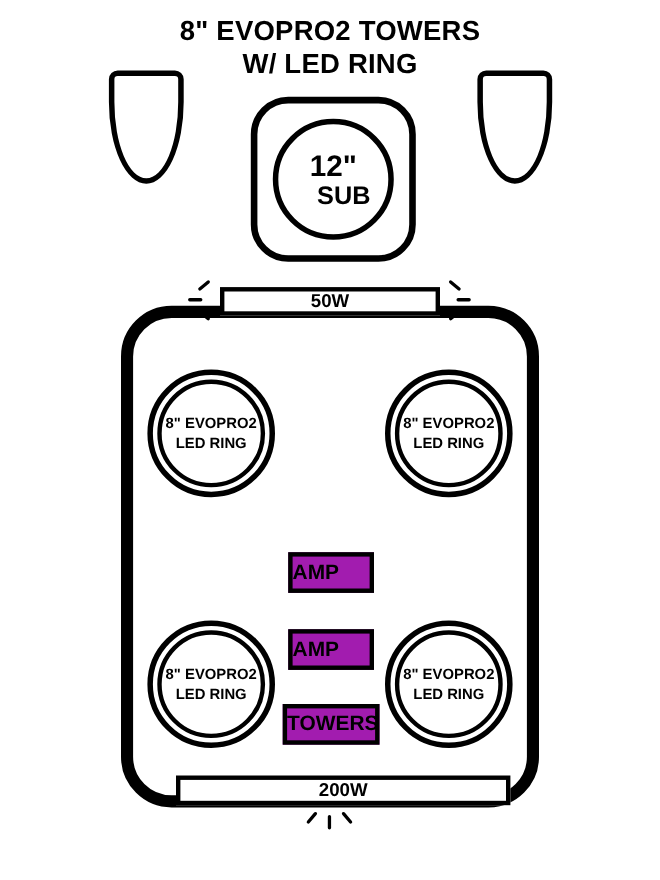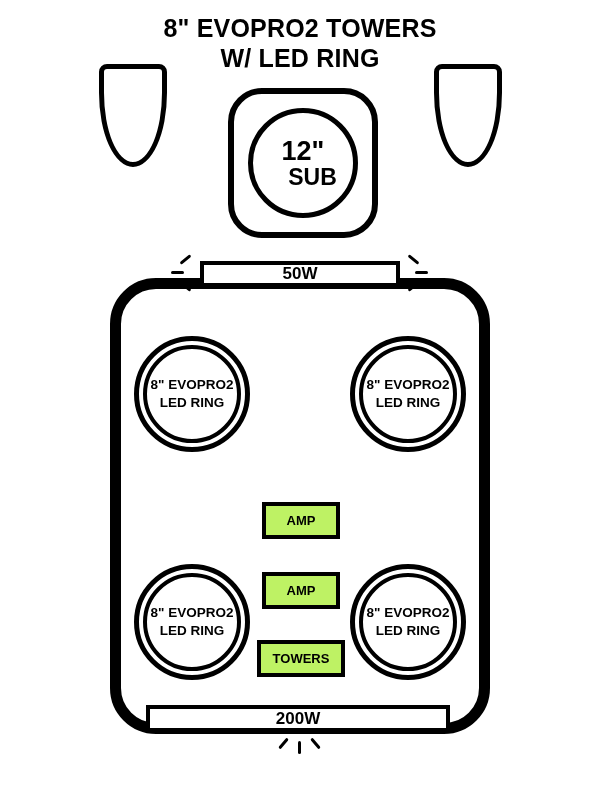--- a/index.html
+++ b/index.html
@@ -33,38 +33,38 @@
   .sub-label{font-size:23px;margin-left:19px;}
   .hull{
     position:absolute;left:110px;top:278px;width:358px;height:434px;
     border:11px solid #000;border-radius:46px;background:#fff;z-index:1;
   }
   .bar{
     position:absolute;background:#fff;border:4px solid #000;z-index:2;
     display:flex;align-items:center;justify-content:center;font-size:17px;
   }
   .bar-top{left:200px;top:261px;width:192px;height:18px;}
-  .bar-bottom{left:146px;top:705px;width:296px;height:19px;}
+  .bar-bottom{left:160px;top:705px;width:296px;height:19px;}
   .speaker{
     position:absolute;width:106px;height:106px;border:5px solid #000;
     border-radius:50%;background:#fff;z-index:3;
     display:flex;align-items:center;justify-content:center;
   }
   .speaker-inner{
     width:90px;height:90px;border:4px solid #000;border-radius:50%;
     display:flex;flex-direction:column;align-items:center;justify-content:center;
     text-align:center;font-size:13.5px;line-height:1.3;
   }
   .spk-tl{left:134px;top:336px;}
   .spk-tr{left:350px;top:336px;}
   .spk-bl{left:134px;top:564px;}
   .spk-br{left:350px;top:564px;}
   .component{
-    position:absolute;border:4px solid #000;background:#bef264;z-index:3;
-    display:flex;align-items:center;justify-content:center;font-size:13px;
+    position:absolute;border:4px solid #000;background:#a21caf;z-index:3;
+    display:flex;align-items:center;font-size:19px;
   }
   .amp1{left:262px;top:502px;width:70px;height:29px;}
   .amp2{left:262px;top:572px;width:70px;height:29px;}
   .radio{left:257px;top:640px;width:80px;height:29px;}
   .ray{position:absolute;width:3px;height:13px;background:#000;border-radius:2px;z-index:4;}
   .rl1{left:184px;top:253px;transform:rotate(50deg);}
   .rl2{left:176px;top:266px;transform:rotate(90deg);}
   .rl3{left:184px;top:280px;transform:rotate(-50deg);}
   .rr1{left:412px;top:253px;transform:rotate(-50deg);}
   .rr2{left:420px;top:266px;transform:rotate(90deg);}

